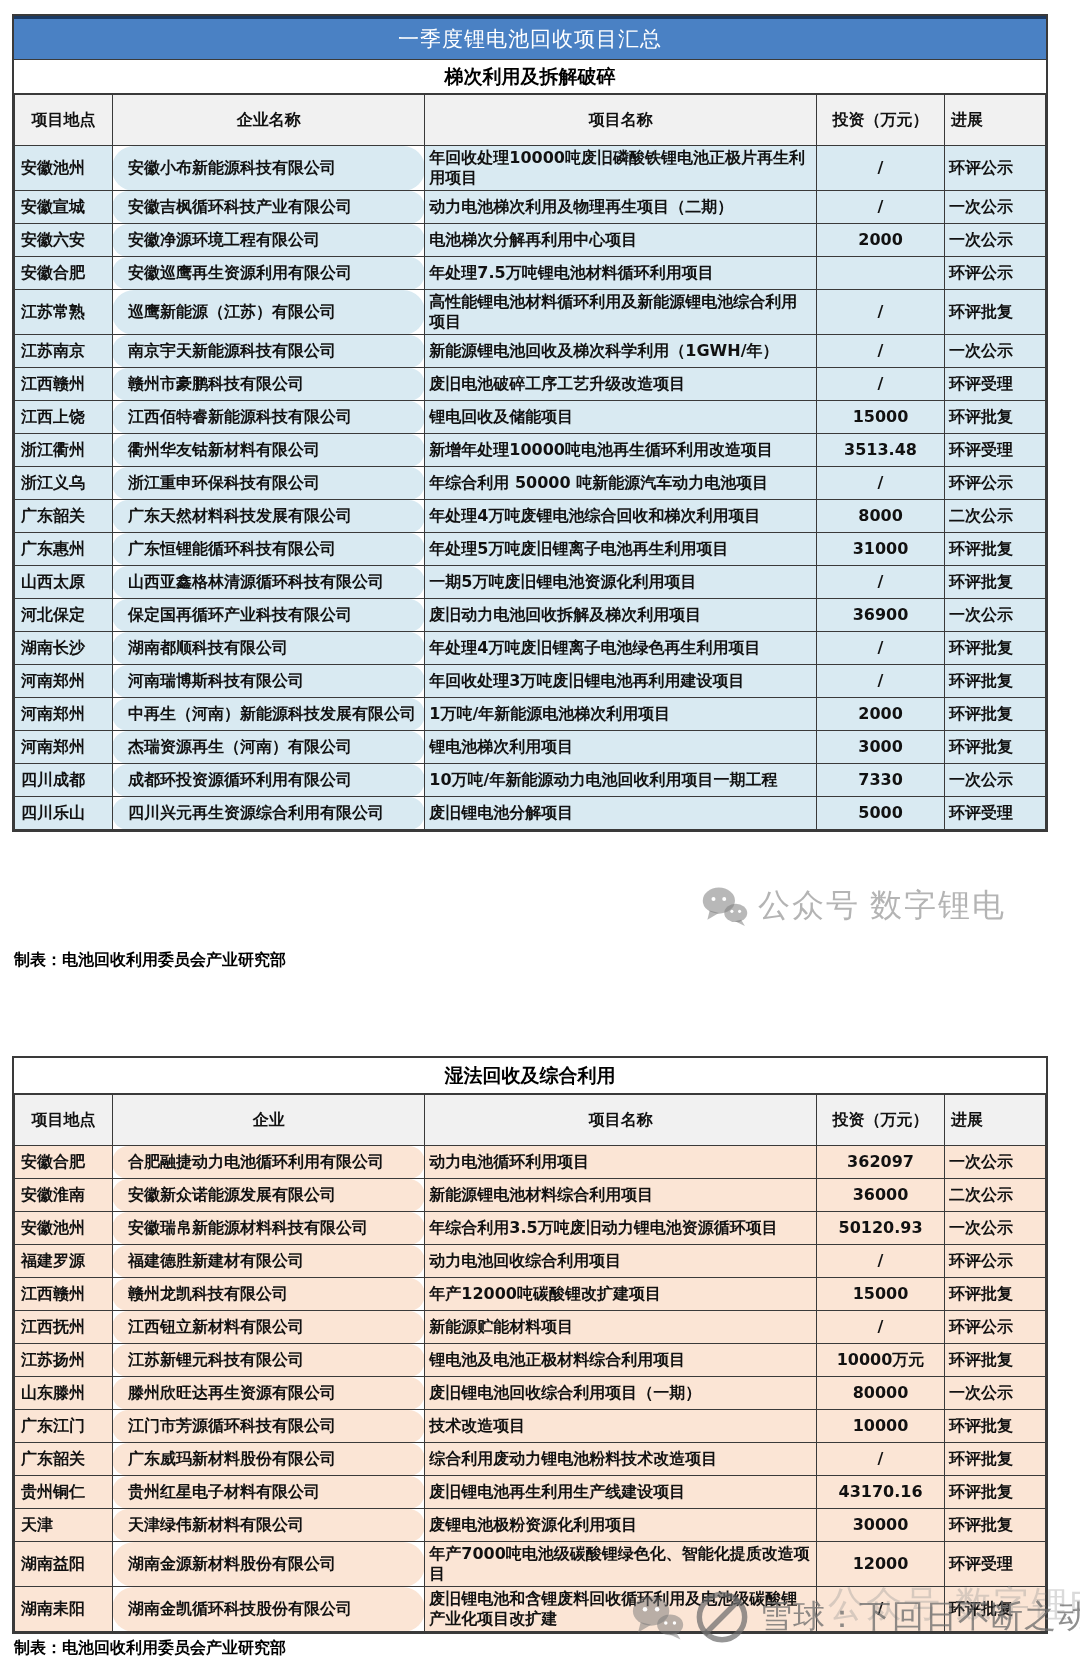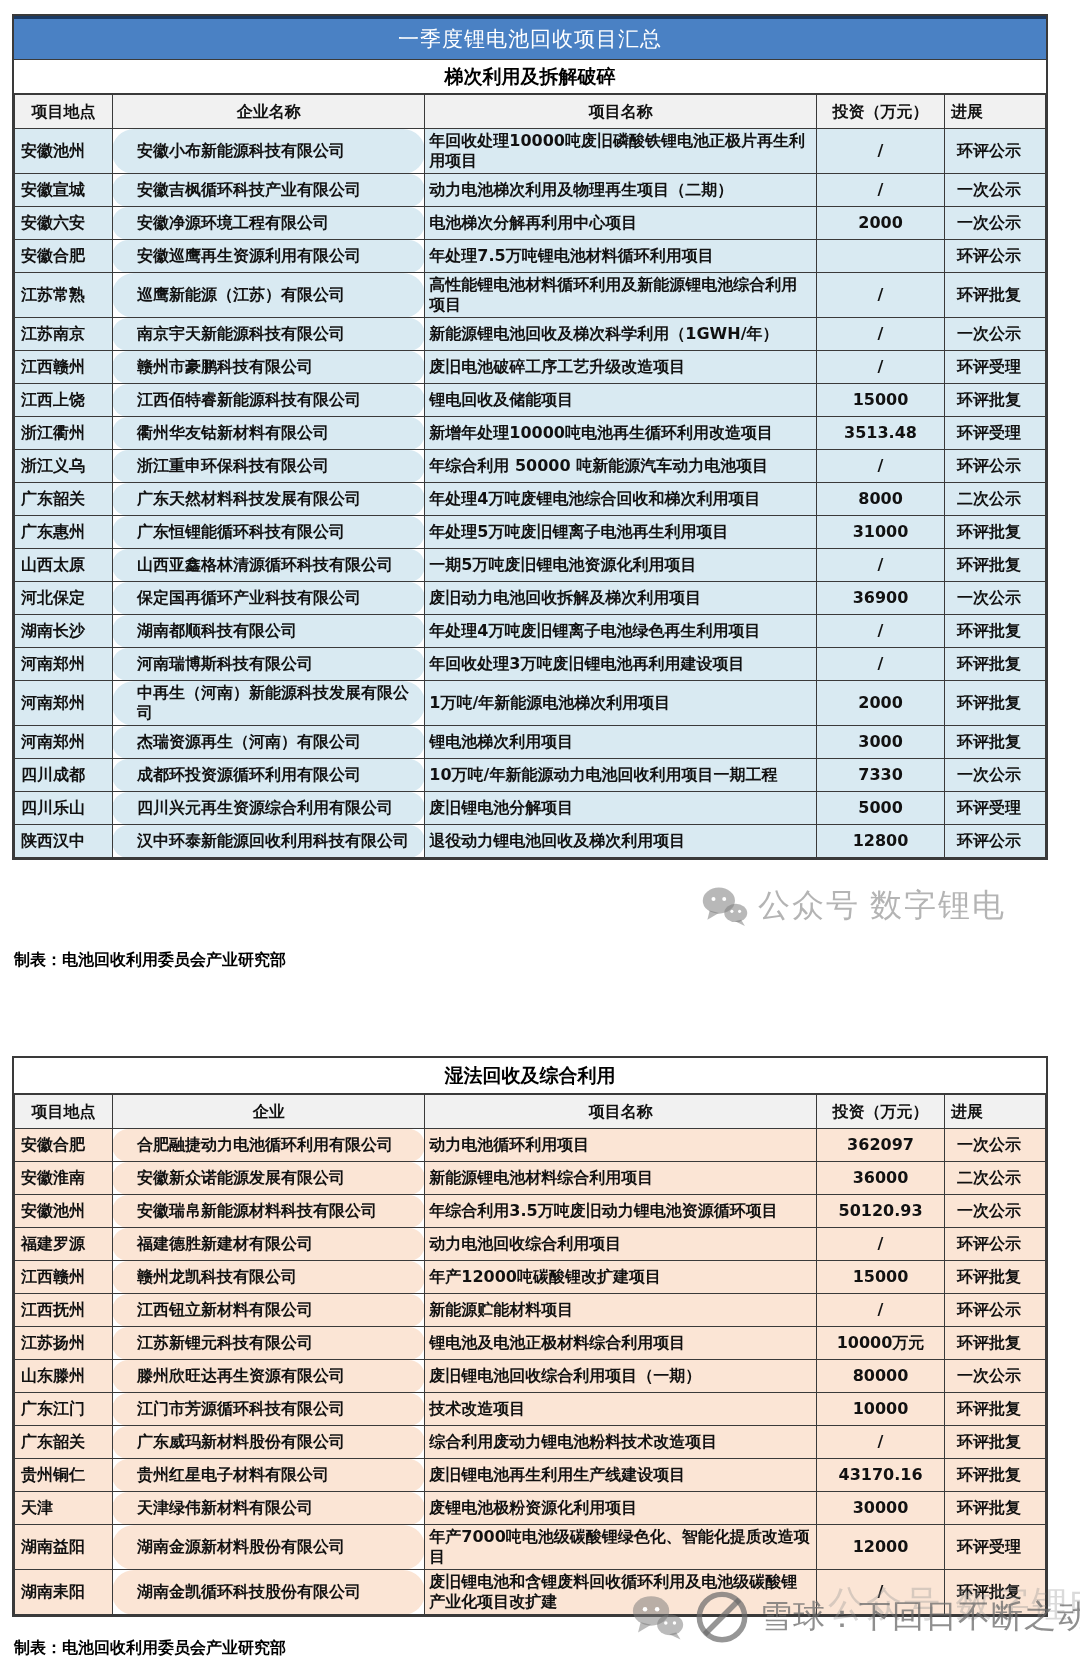--- a/index.html
+++ b/index.html
@@ -18,31 +18,31 @@
   }
   .sub-title{
     background:#fff;border-bottom:1px solid #3a3a3a;color:#000;
     font-weight:bold;font-size:19px;text-align:center;height:33px;line-height:33px;
   }
   table{border-collapse:collapse;width:100%;table-layout:fixed;}
   th,td{
     border:1px solid #3a3a3a;font-size:16px;font-weight:bold;color:#111;
     line-height:20px;vertical-align:middle;padding:2px 4px;word-break:break-all;
   }
-  thead tr{height:34px;}
+  thead tr{height:51px;}
   th{background:#f1f1f1;text-align:center;}
   th.c4{text-align:left;padding-left:6px;}
   tbody tr{height:33px;}
   #table1 tbody td{background:#d9eaf2;}
   #table2 tbody td{background:#fbe5d5;}
   td.c0{text-align:left;padding-left:6px;}
-  td.c1{text-align:left;padding-left:24px;border-radius:22px;}
+  td.c1{text-align:left;padding-left:15px;border-radius:22px;}
   td.c2{text-align:left;}
   td.c3{text-align:center;}
-  td.c4{text-align:left;padding-left:12px;}
+  td.c4{text-align:left;padding-left:4px;}
   .col-loc{width:9.5%;} .col-comp{width:30.3%;} .col-proj{width:38.0%;}
   .col-inv{width:12.4%;} .col-prog{width:9.8%;}
   .footer-note{
     position:absolute;left:14px;font-weight:bold;font-size:16px;color:#000;
   }
   #footer-note-1{top:950px;}
   #footer-note-2{top:1638px;}
   .wm{position:absolute;pointer-events:none;white-space:nowrap;display:flex;align-items:center;}
   #watermark-mid{left:702px;top:884px;z-index:5;gap:10px;}
   #watermark-mid .wm-text{font-size:32px;color:rgba(125,125,125,0.58);font-weight:400;letter-spacing:2px;}
@@ -208,27 +208,20 @@
             <td class="c2">10万吨/年新能源动力电池回收利用项目一期工程</td>
             <td class="c3">7330</td>
             <td class="c4">一次公示</td>
           </tr>
           <tr>
             <td class="c0">四川乐山</td>
             <td class="c1">四川兴元再生资源综合利用有限公司</td>
             <td class="c2">废旧锂电池分解项目</td>
             <td class="c3">5000</td>
             <td class="c4">环评受理</td>
-          </tr>
-          <tr>
-            <td class="c0">陕西汉中</td>
-            <td class="c1">汉中环泰新能源回收利用科技有限公司</td>
-            <td class="c2">退役动力锂电池回收及梯次利用项目</td>
-            <td class="c3">12800</td>
-            <td class="c4">环评公示</td>
           </tr>
         </tbody>
     </table>
   </div>
 </div>
 <div class="footer-note" id="footer-note-1">制表：电池回收利用委员会产业研究部</div>
 
 <div class="block" id="table2-block">
   <div class="tbl-wrap">
     <div class="sub-title" style="height:35px;line-height:35px;">湿法回收及综合利用</div>

